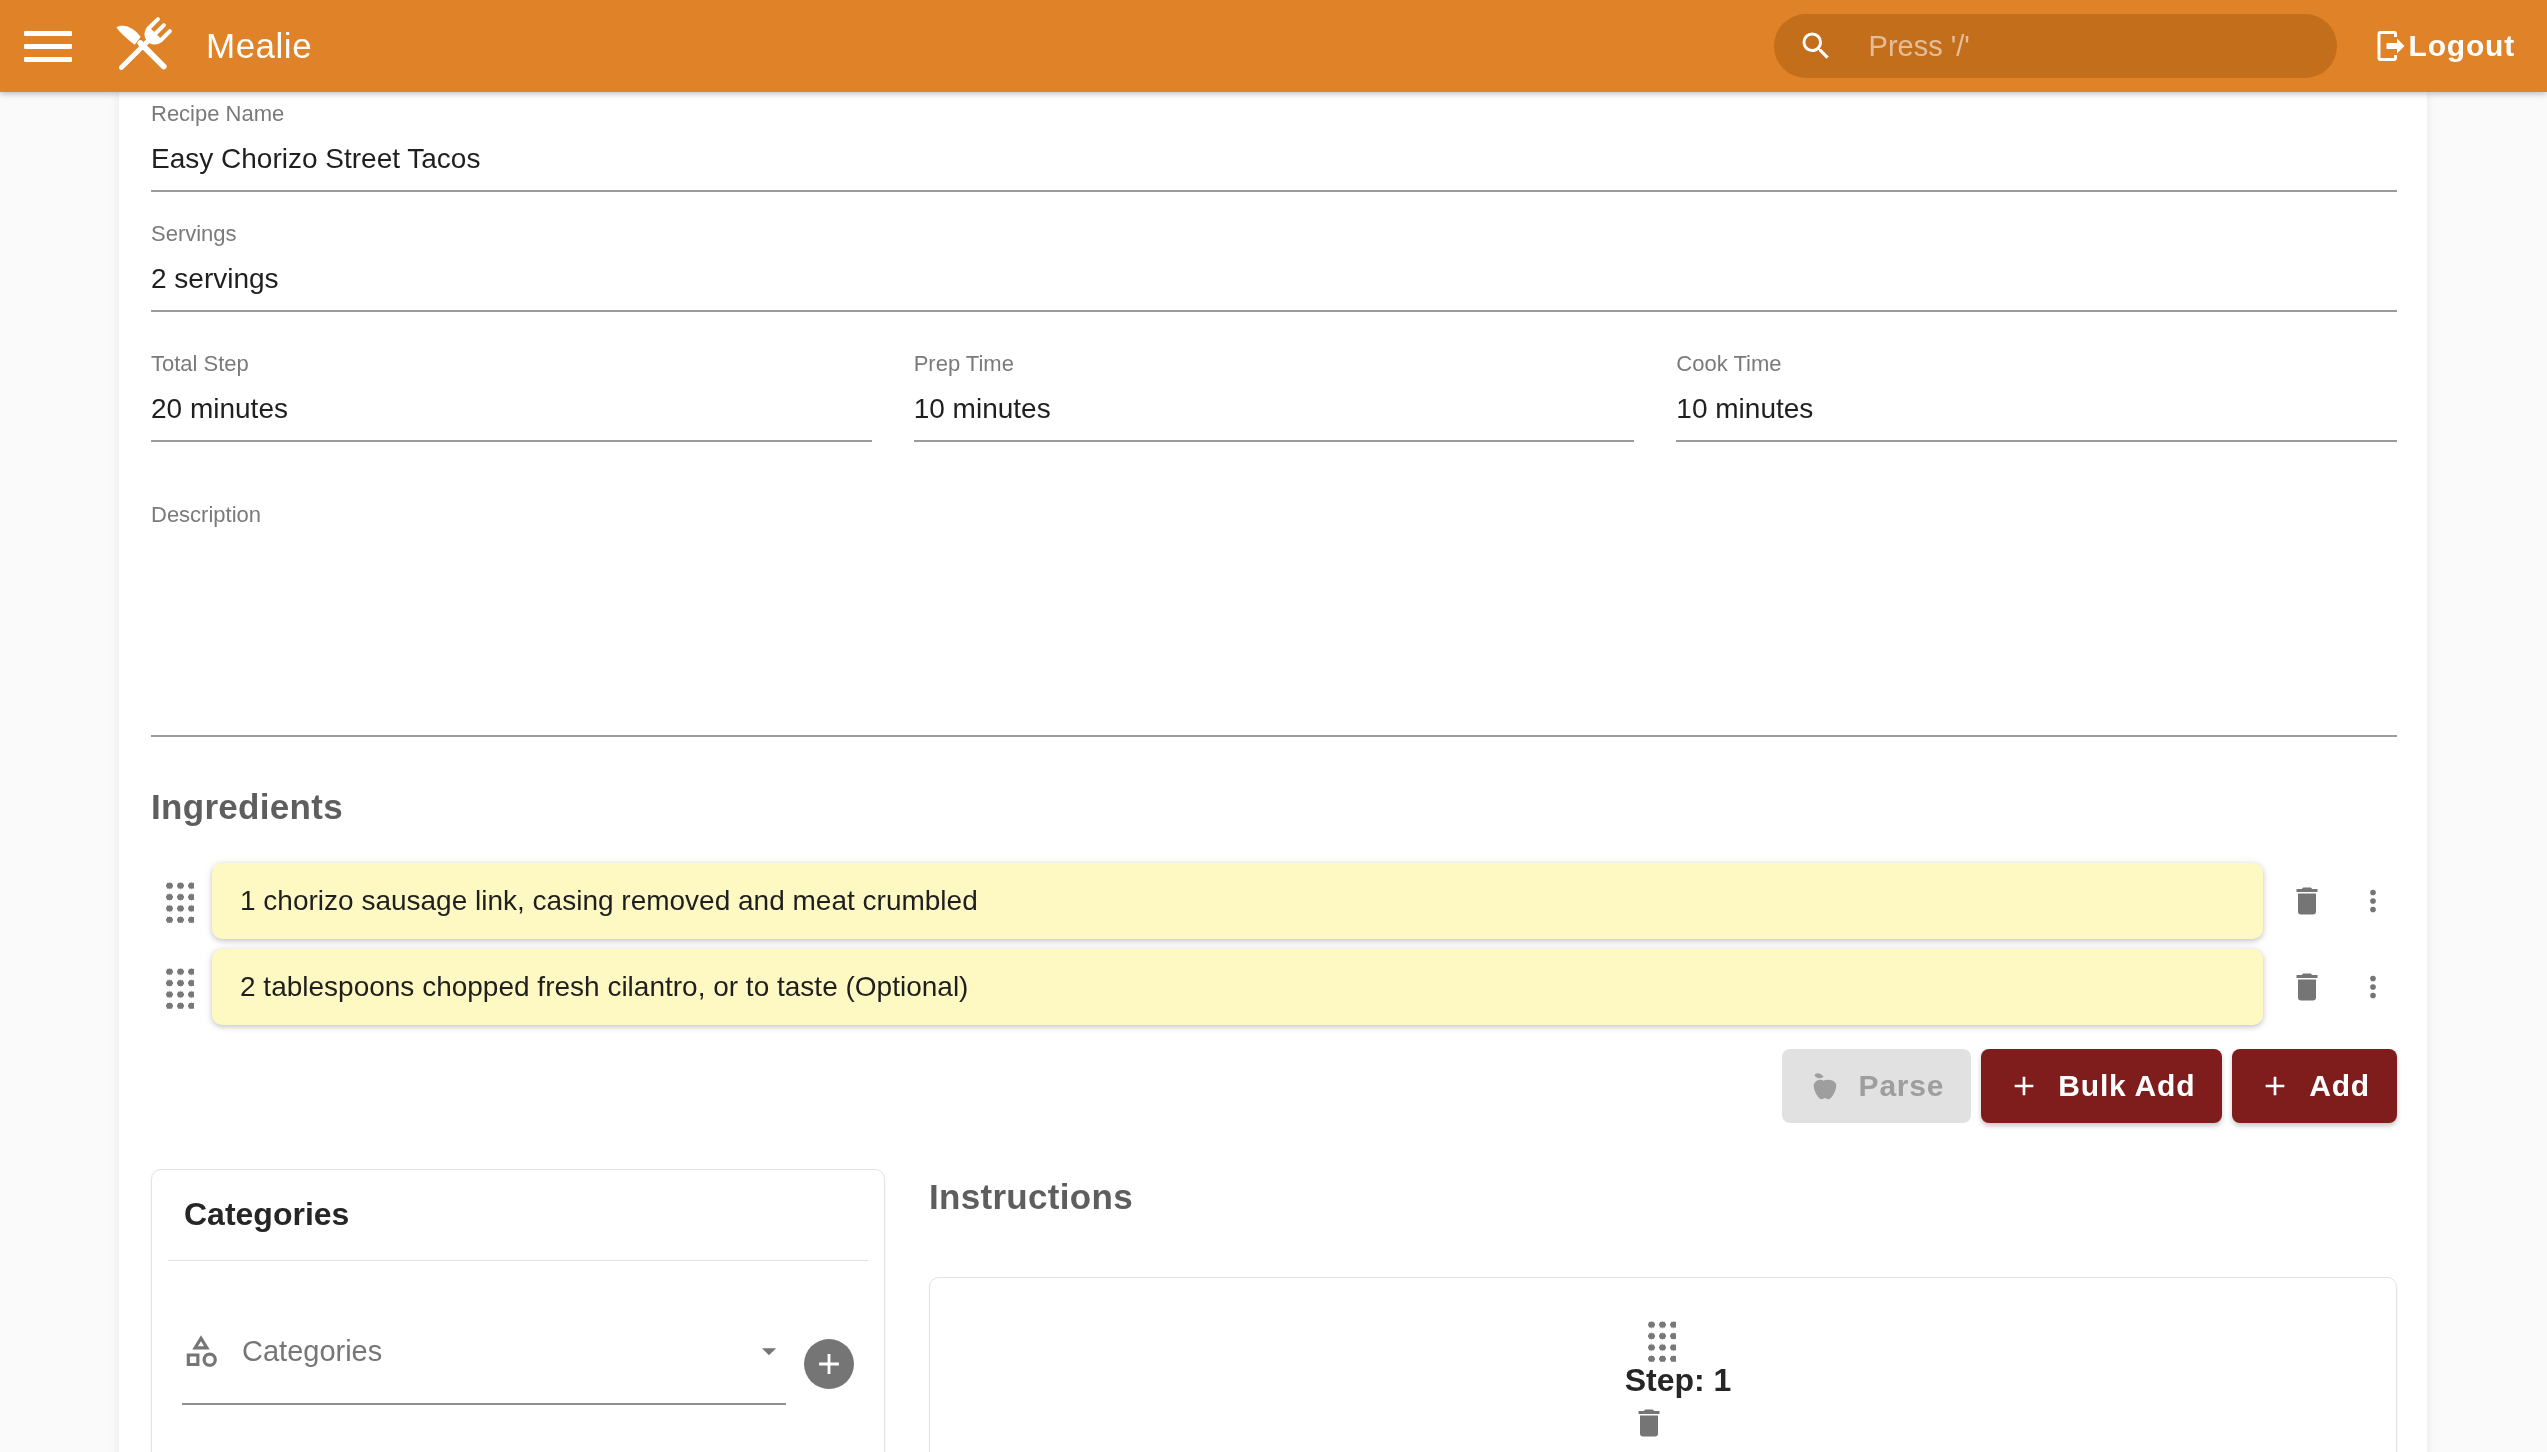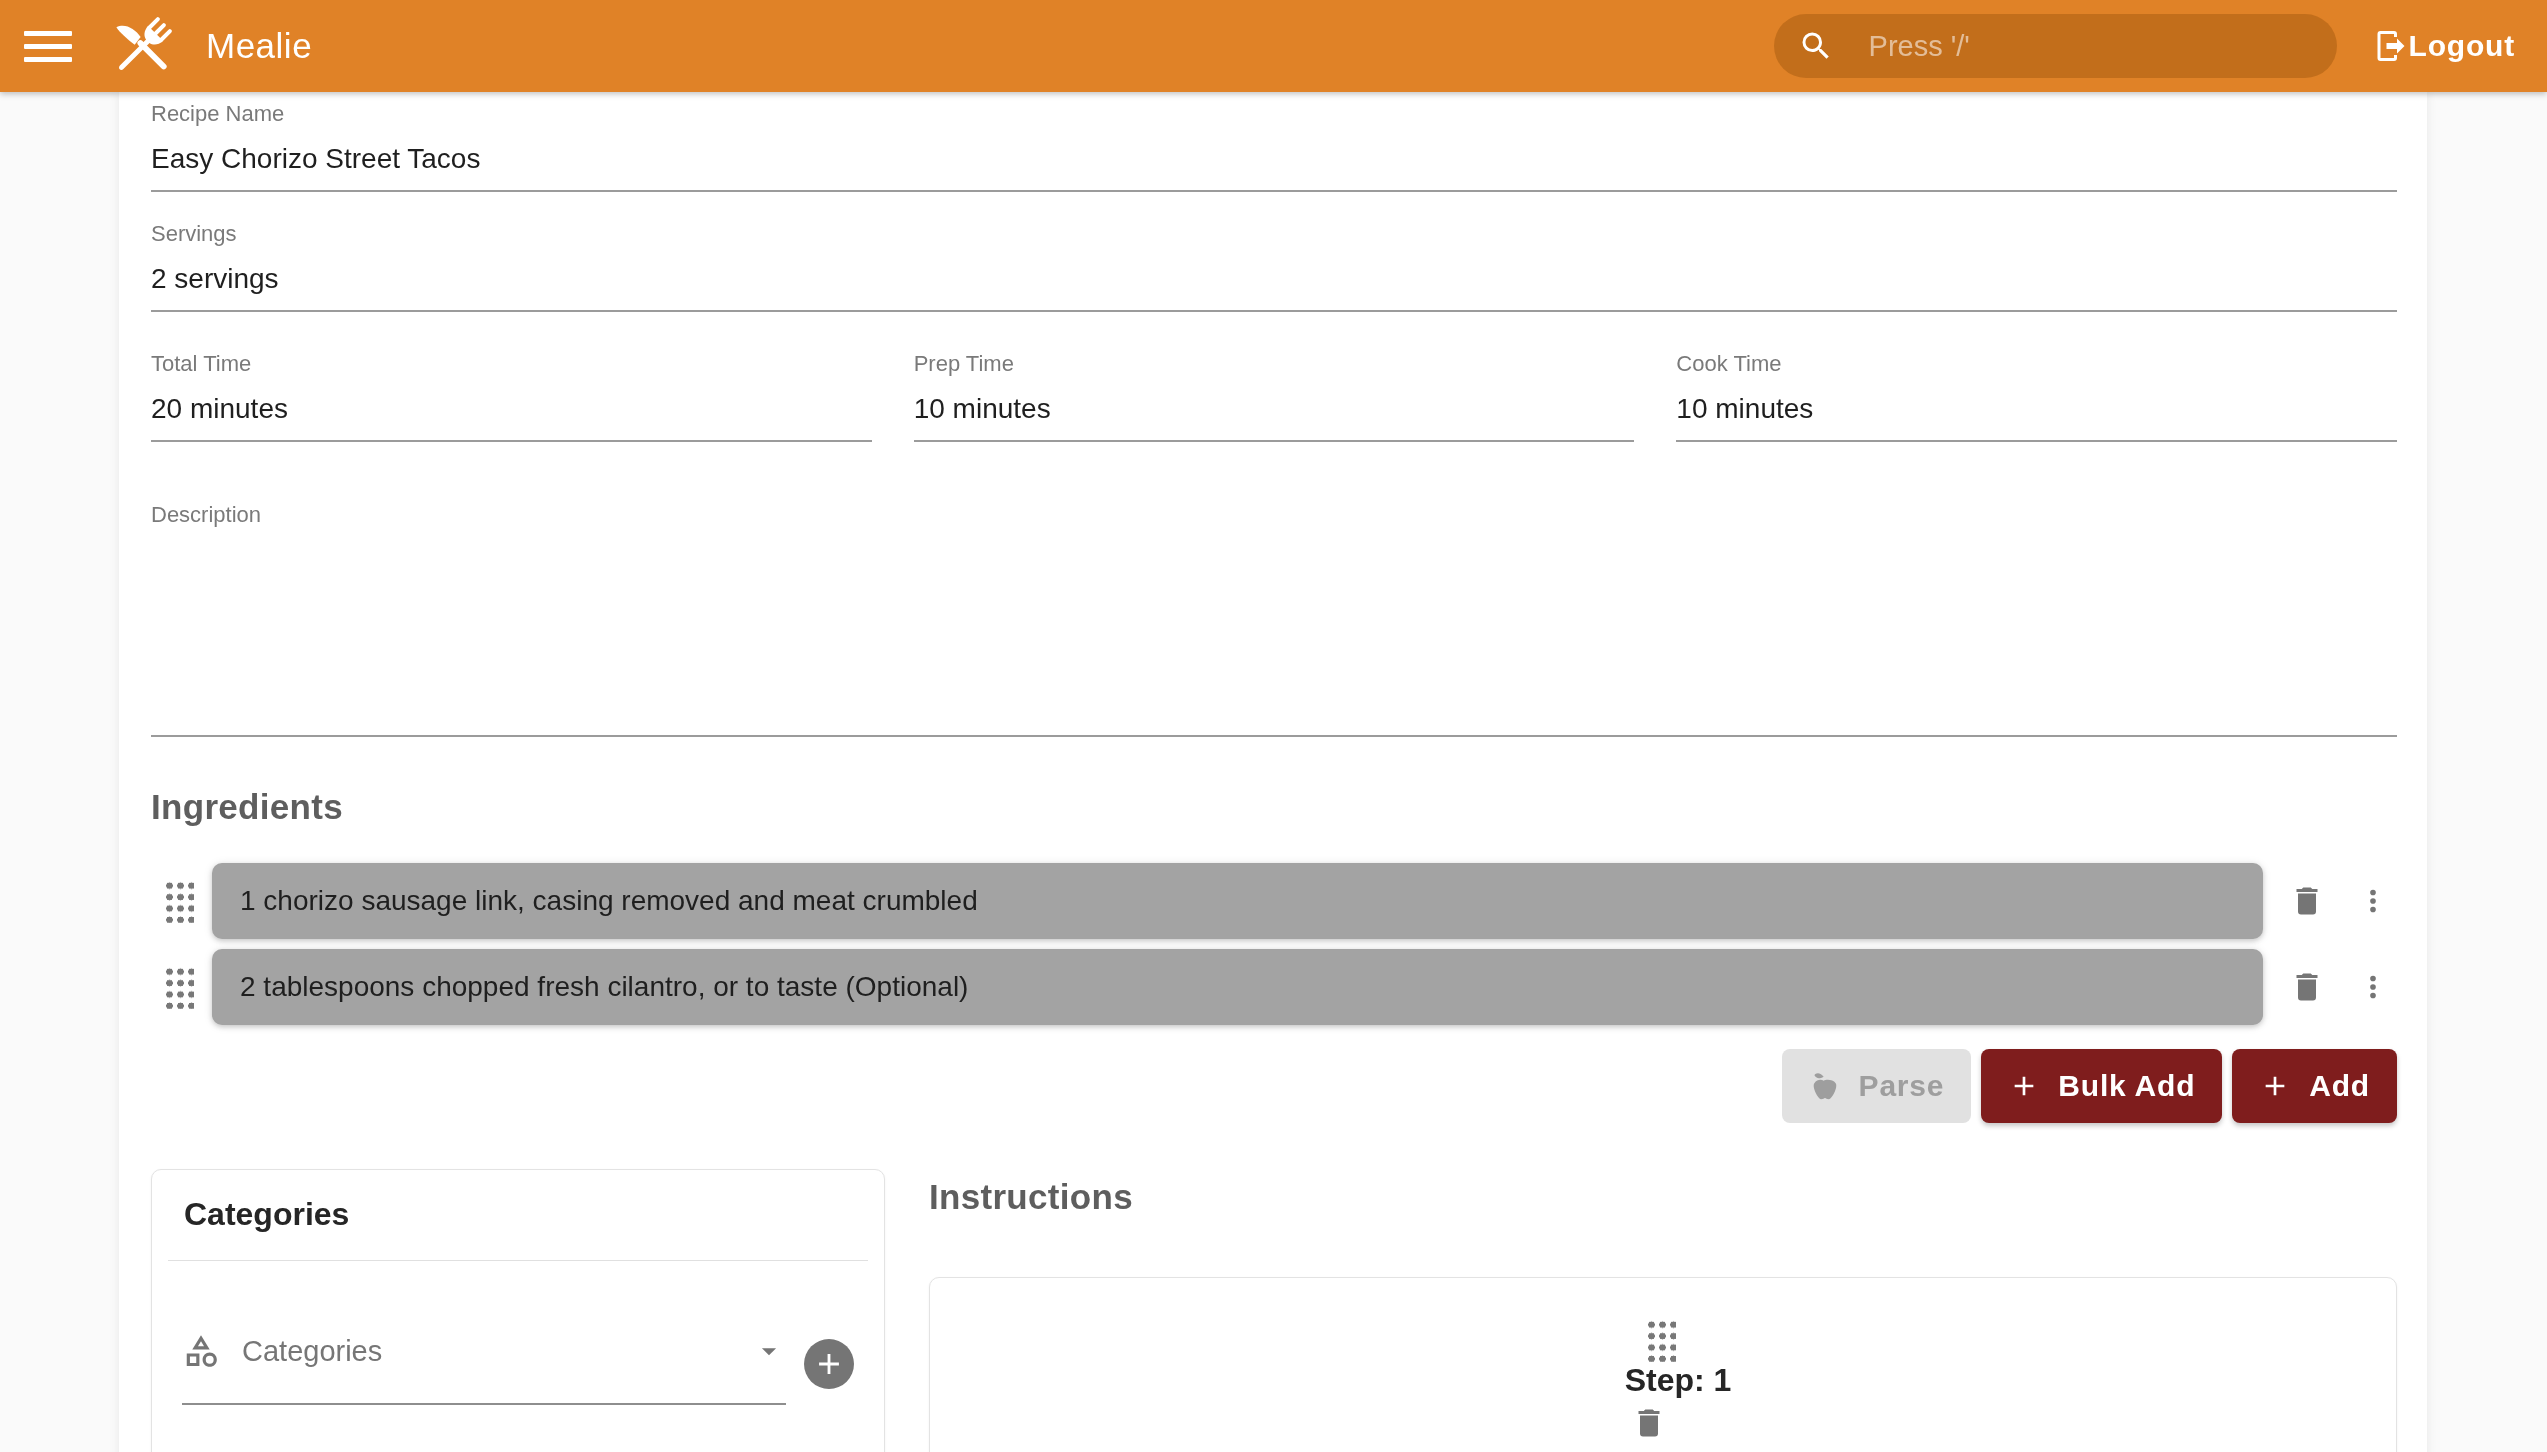--- a/index.html
+++ b/index.html
@@ -41,21 +41,21 @@
 
   .section-header { font-size:35px; font-weight:700; color:#5E5E5E; letter-spacing:0.3px; line-height:40px; }
   .mt50 { margin-top:50px; }
 
   
   .ing-rows { margin-top:36px; display:flex; flex-direction:column; gap:10px; }
   .ing-row { display:flex; align-items:center; }
   .drag-handle { width:31px; height:44px; margin:0 18px 0 12px; flex:none; cursor:grab;
     background-image:radial-gradient(circle,#787878 3.1px,transparent 3.5px);
     background-size:11px 11.4px; background-position:1px 1px; }
-  .ing-input { flex:1; height:76px; background:#a3a3a3; border-radius:10px;
+  .ing-input { flex:1; height:76px; background:#fef9c3; border-radius:10px;
     box-shadow:0 2px 5px rgba(0,0,0,.16),0 1px 10px rgba(0,0,0,.10);
     display:flex; align-items:center; padding:0 28px; font-size:28px; color:#1F1F1F; cursor:text; }
   .icon-btn { width:48px; height:48px; border:none; background:none; cursor:pointer;
     display:flex; align-items:center; justify-content:center; flex:none; }
   .ing-row .icon-btn.trash { margin-left:20px; }
   .ing-row .icon-btn.kebab { margin-left:18px; }
 
   .btn-row { margin-top:24px; display:flex; justify-content:flex-end; gap:10px; }
   .btn { height:74px; border:none; border-radius:8px; display:flex; align-items:center;
     gap:18px; padding:0 27px; font-family:inherit; font-size:30px; font-weight:700;
@@ -140,21 +140,21 @@
   </div>
 
   <div class="field mt30">
     <div class="field-label">Servings</div>
     <div class="field-value">2 servings</div>
     <div class="u-line"></div>
   </div>
 
   <div class="times-row mt40">
     <div class="field">
-      <div class="field-label">Total Time</div>
+      <div class="field-label">Total Step</div>
       <div class="field-value">20 minutes</div>
       <div class="u-line"></div>
     </div>
     <div class="field">
       <div class="field-label">Prep Time</div>
       <div class="field-value">10 minutes</div>
       <div class="u-line"></div>
     </div>
     <div class="field">
       <div class="field-label">Cook Time</div>

